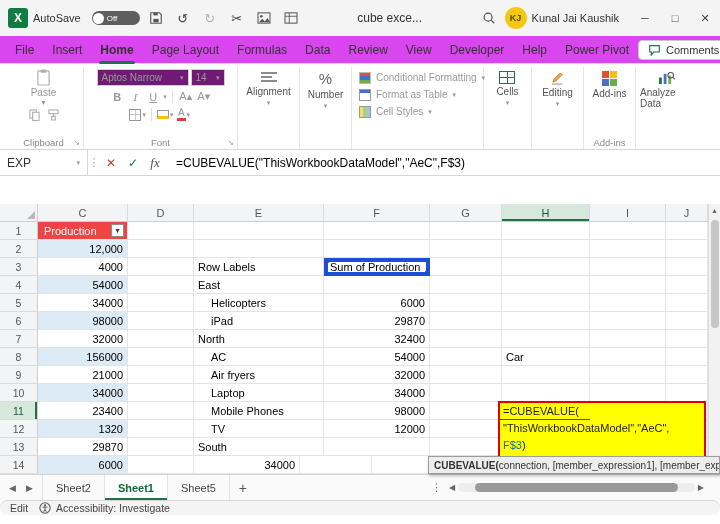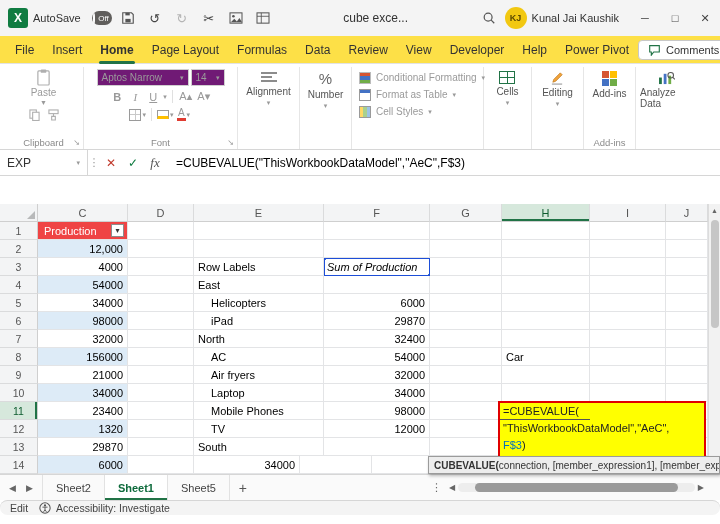--- a/index.html
+++ b/index.html
@@ -3,33 +3,33 @@
 <meta charset="utf-8">
 <style>
   * { margin:0; padding:0; box-sizing:border-box; }
   html,body { width:720px; height:524px; overflow:hidden; }
   body { font-family:"Liberation Sans", sans-serif; background:#fff; color:#222; font-size:11px; }
 
   
   .titlebar { height:36px; background:#F4F4F4; display:flex; align-items:center; padding-left:8px; gap:5px; }
   .logo { width:20px; height:20px; background:#107C41; color:#fff; border-radius:3px; display:flex; align-items:center; justify-content:center; font-weight:bold; font-size:12px; flex:none; }
   .autosave { display:flex; align-items:center; gap:11px; color:#333; }
-  .toggle { width:20px; height:14px; background:#605E5C; border-radius:7px; display:flex; align-items:center; padding:1px 3px 1px 1px; gap:3px; }
+  .toggle { width:48px; height:14px; background:#605E5C; border-radius:7px; display:flex; align-items:center; padding:1px 3px 1px 1px; gap:3px; }
   .knob { width:11px; height:11px; background:#fff; border-radius:50%; }
   .t-label { color:#fff; font-size:8px; }
   .tb-icon { width:22px; height:22px; display:flex; align-items:center; justify-content:center; color:#444; font-size:13px; border-radius:3px; flex:none; }
   .tb-icon.disabled { color:#B5B5B5; }
   .doc-title { font-size:12px; color:#333; margin:0 auto; white-space:nowrap; }
   .avatar { width:22px; height:22px; border-radius:50%; background:#F2C811; color:#5C4A00; font-size:9px; font-weight:bold; display:flex; align-items:center; justify-content:center; flex:none; }
   .user-name { font-size:11px; color:#333; margin-right:6px; white-space:nowrap; }
   .win-controls { display:flex; height:36px; }
   .win-controls span { width:30px; height:36px; display:flex; align-items:center; justify-content:center; font-size:11px; color:#444; }
 
   
-  .menubar { height:28px; background:#fde047; display:flex; align-items:center; padding:0 8px 0 6px; border-bottom:1px solid #E3E3E3; }
+  .menubar { height:28px; background:#d946ef; display:flex; align-items:center; padding:0 8px 0 6px; border-bottom:1px solid #E3E3E3; }
   .menu-tabs { display:flex; align-items:center; height:100%; }
   .menu-tab { height:28px; line-height:28px; padding:0 9px; font-size:12px; color:#333; position:relative; white-space:nowrap; }
   .menu-tab.active { font-weight:700; }
   .menu-tab.active::after { content:""; position:absolute; left:8px; right:8px; bottom:0; height:3px; background:#217346; border-radius:2px; }
   .comments-btn { margin-left:auto; display:flex; align-items:center; gap:5px; border:1px solid #C8C8C8; background:#fff; border-radius:4px; padding:3px 9px; font-size:11px; color:#333; }
 
   
   .ribbon { height:86px; background:#fff; border-bottom:1px solid #D6D6D6; display:flex; padding:3px 0 0 4px; }
   .rgroup { position:relative; border-right:1px solid #E6E6E6; padding:2px 7px 14px; display:flex; flex-direction:column; align-items:center; }
   .glabel { position:absolute; bottom:1px; left:0; right:0; text-align:center; font-size:9.5px; color:#8A8A8A; }
@@ -82,21 +82,21 @@
   .col-h.active-col { background:#D6E8DC; color:#0E5C2F; box-shadow:inset 0 -2px 0 #217346; }
   .row-h { width:38px; flex:none; background:#F3F4F5; border-right:1px solid #CFCFCF; border-bottom:1px solid #DADBDC; display:flex; align-items:center; justify-content:center; font-size:10.5px; color:#555; }
   .row-h.active-row { background:#D6E8DC; color:#0E5C2F; box-shadow:inset -2px 0 0 #217346; }
   .cell { border-right:1px solid #E3E4E6; border-bottom:1px solid #E3E4E6; font-size:11px; display:flex; align-items:center; padding:0 4px; color:#000; background:#fff; overflow:hidden; white-space:nowrap; flex:none; }
   .num { justify-content:flex-end; }
   .text { justify-content:flex-start; }
   .indent { padding-left:17px; }
   .band { background:#DDEBF7; }
   .prod-header { background:#ef4444; color:#fff; justify-content:space-between; padding:0 3px 0 6px; }
   .filter-btn { width:13px; height:13px; background:#fff; border:1px solid #8C8C8C; display:flex; align-items:center; justify-content:center; font-size:8px; color:#333; flex:none; }
-  .sum-header { border:1px solid #1d4ed8; position:relative; padding:0 2px;font-style:italic; }
+  .sum-header { border:4px solid #1d4ed8; position:relative; padding:0 2px; }
   .sum-header::before { content:""; position:absolute; left:-2px; top:-2px; width:3px; height:3px; background:#4170C0; }
   .sum-header::after { content:""; position:absolute; right:-2px; bottom:-2px; width:3px; height:3px; background:#4170C0; }
   .col-C{width:90px}.col-D{width:66px}.col-E{width:130px}.col-F{width:106px}.col-G{width:72px}.col-H{width:88px}.col-I{width:76px}.col-J{width:42px}
 
   .f-overlay { position:absolute; left:498px; top:197px; width:208px; height:57px; background:#FFFF00; border:2px solid #E00000; font-size:11px; line-height:17px; padding:0 3px; z-index:5; }
   .f-overlay .ref { color:#0070C0; }
   .h11-line { position:absolute; top:16px; left:0; width:90px; border-top:1px solid #555; }
   .fn-tooltip { position:absolute; left:428px; top:252px; height:18px; width:292px; background:#EDEDED; border:1px solid #9B9B9B; box-shadow:1px 2px 3px rgba(0,0,0,.25); display:flex; align-items:center; padding:0 5px; font-size:10px; color:#333; white-space:nowrap; overflow:hidden; z-index:7; }
   .fn-tooltip .b { font-weight:bold; }
   .vscroll { position:absolute; right:0; top:0; bottom:0; width:12px; background:#F2F2F2; border-left:1px solid #DCDCDC; display:flex; flex-direction:column; align-items:center; z-index:4; }

